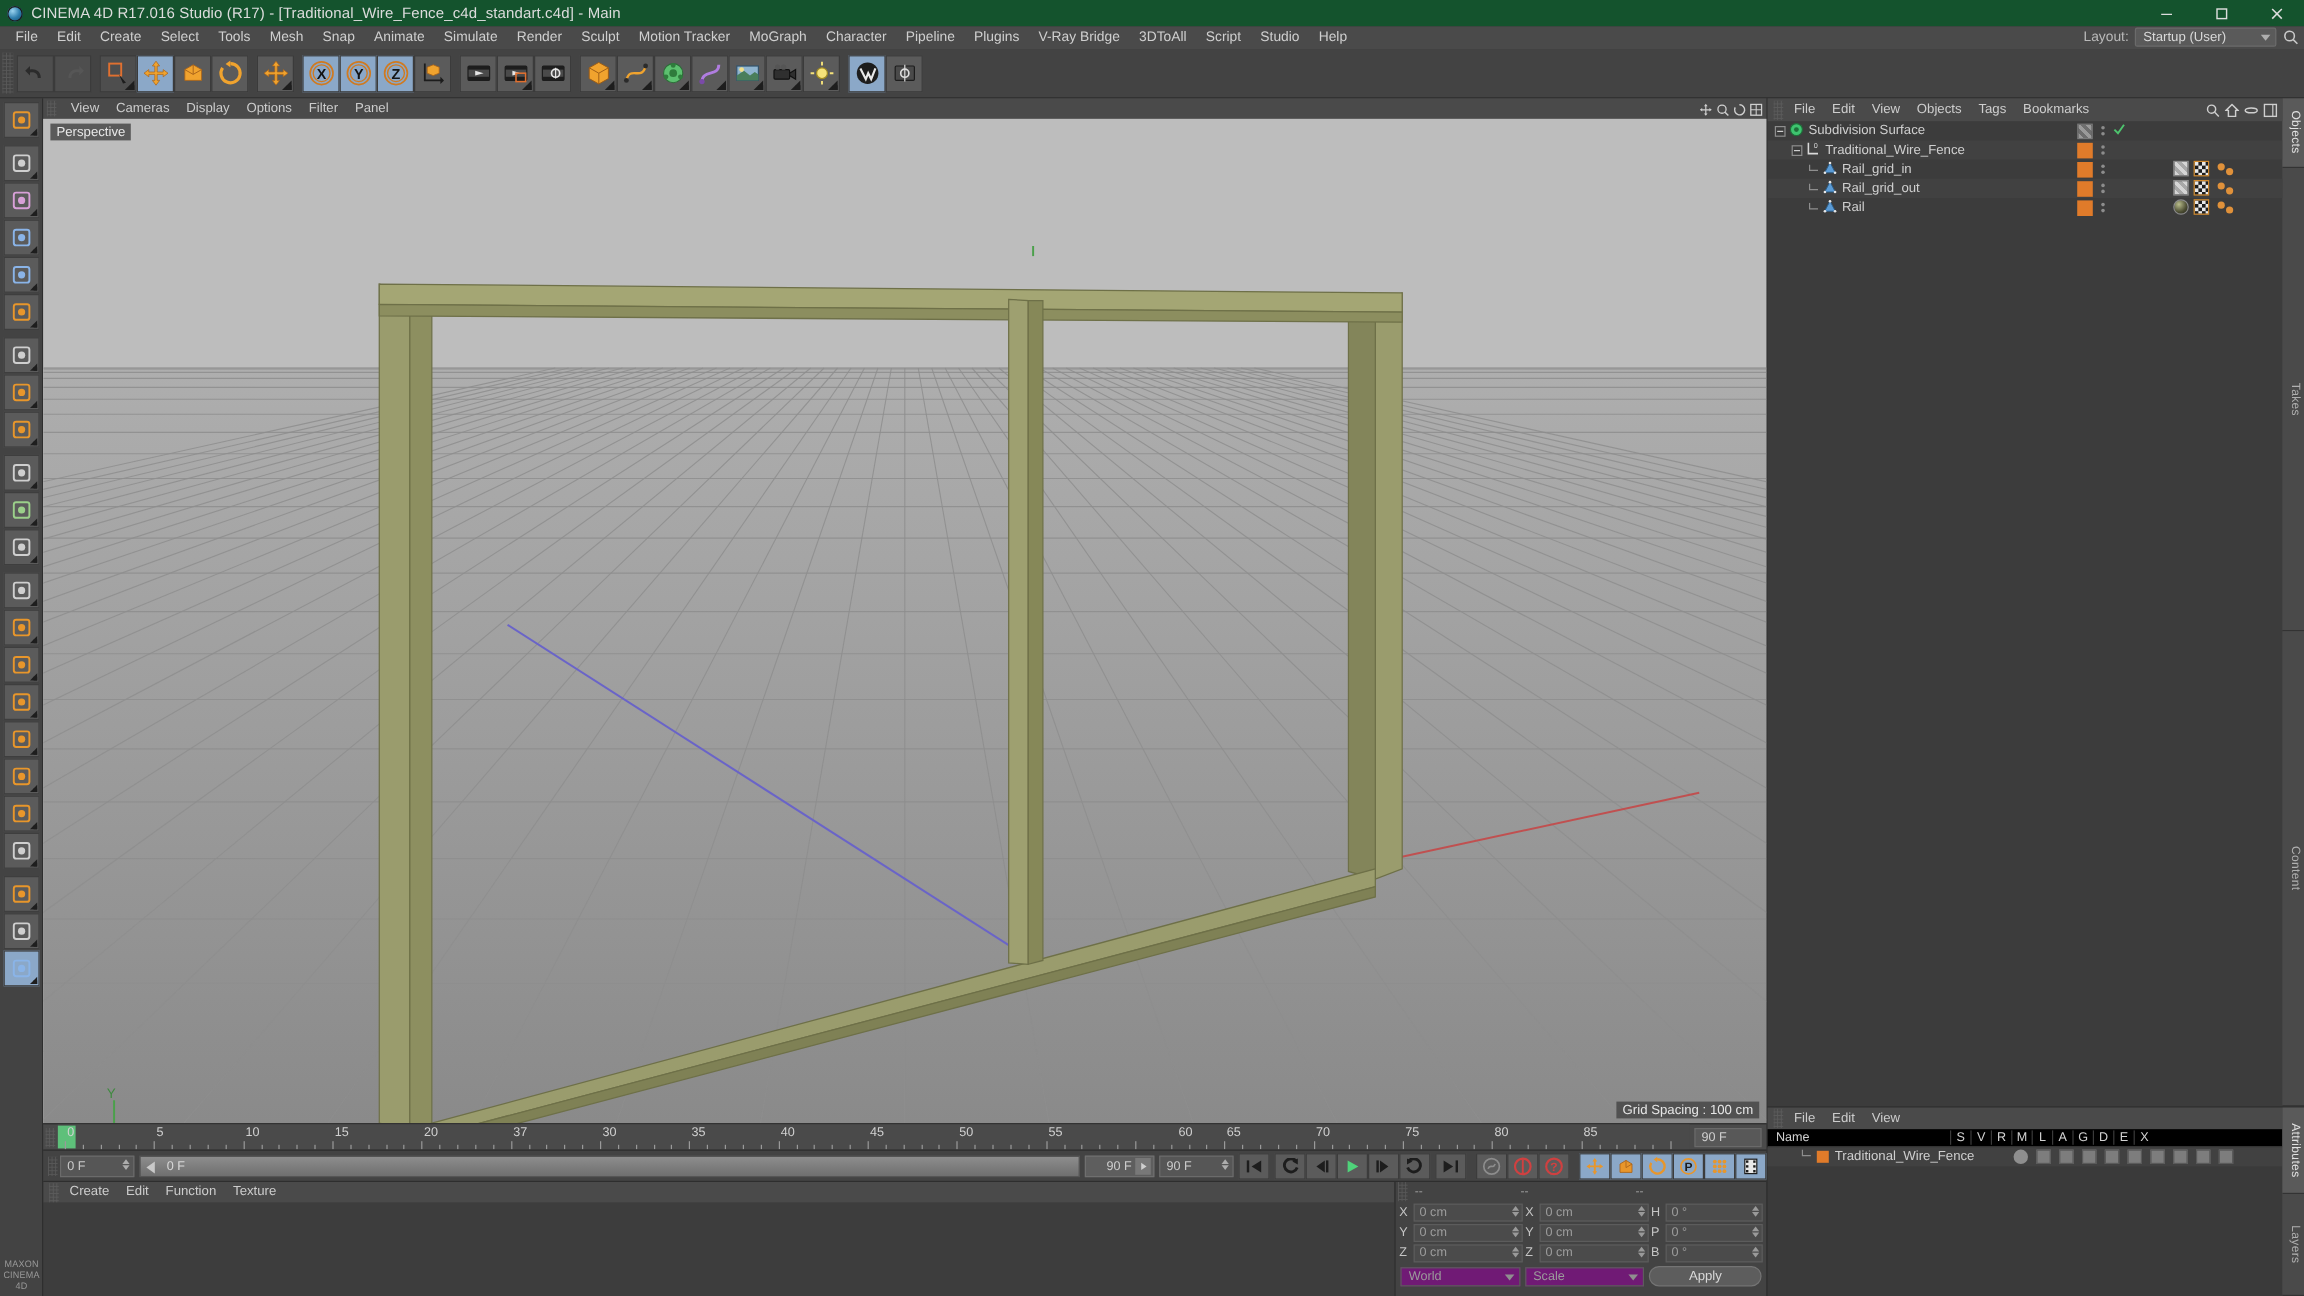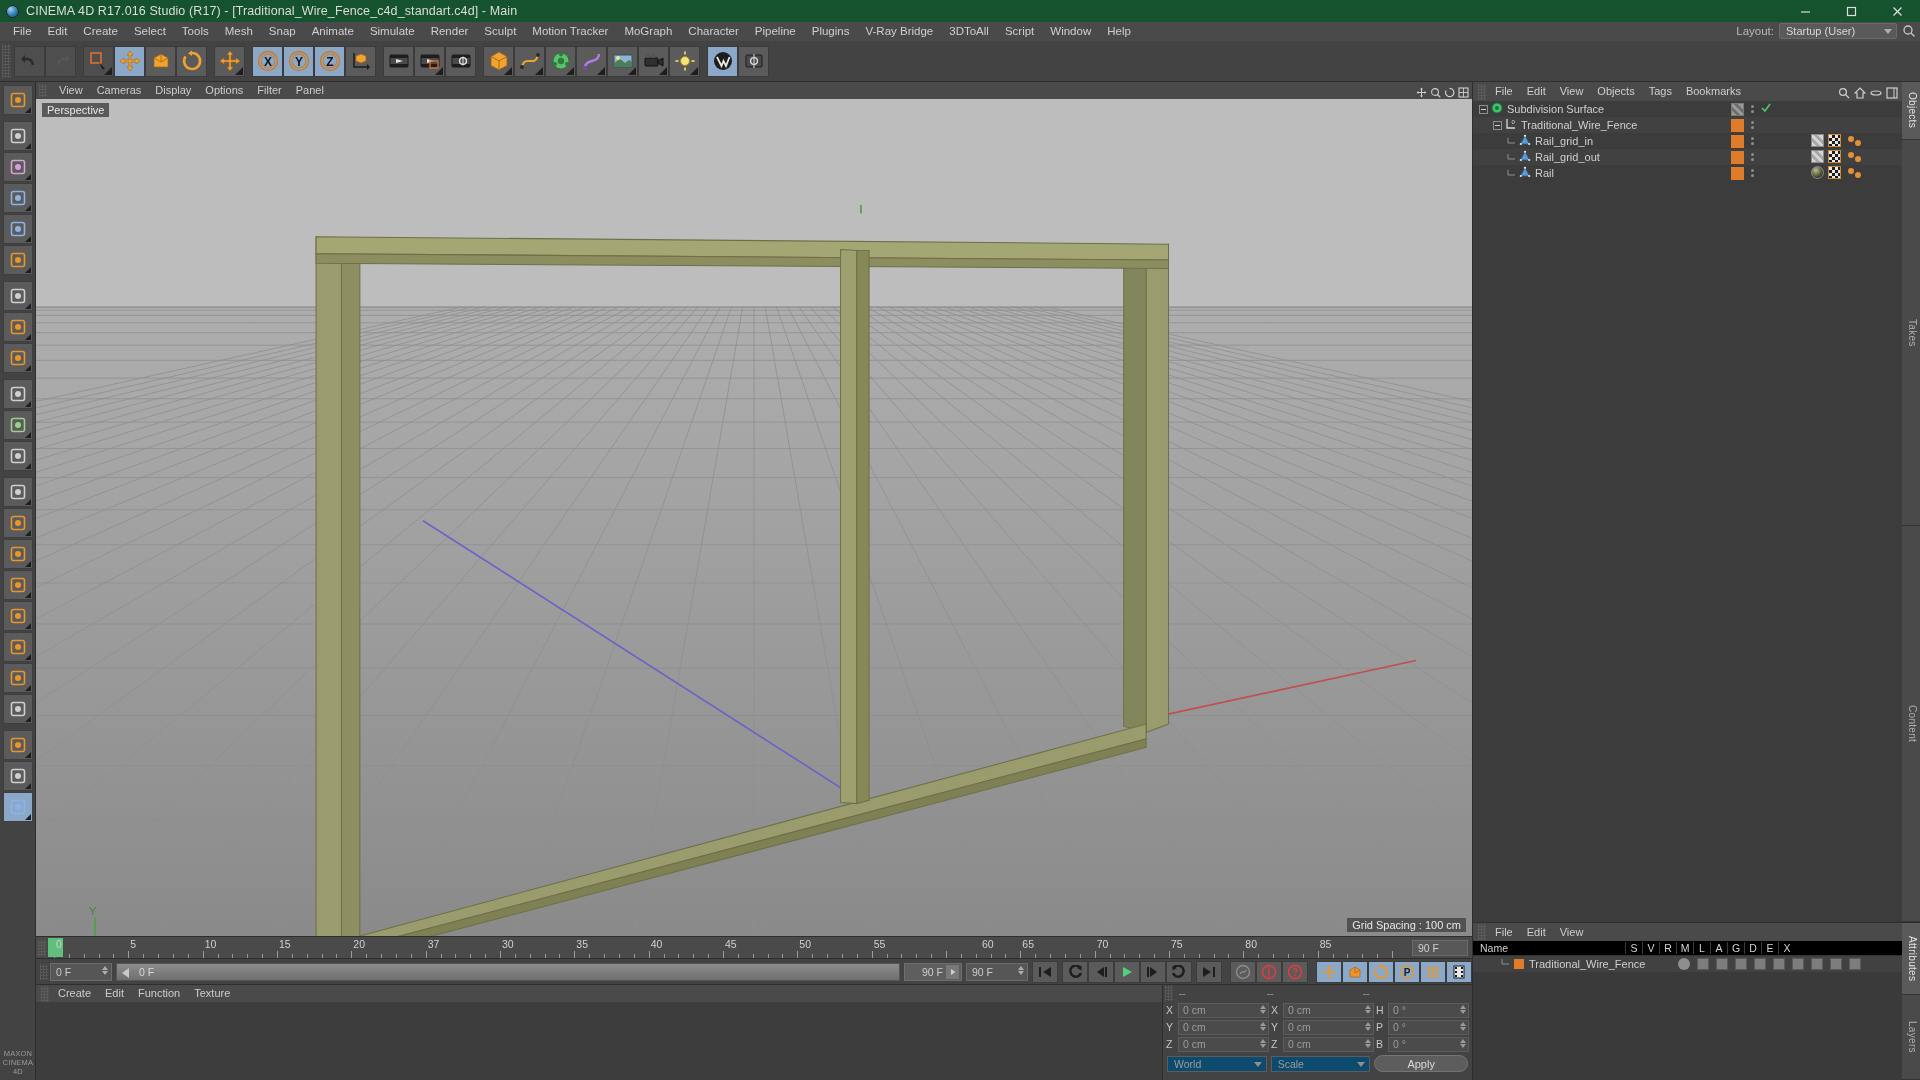--- a/index.html
+++ b/index.html
@@ -147,21 +147,21 @@
   .cd-head { height:16px; display:flex; align-items:center; font-size:10px; color:#9f9f9f; }
   .cd-head span { display:inline-block; }
   .cd-rows { padding:1px 3px 0 3px; }
   .cd-row { display:flex; align-items:center; height:16px; gap:2px; margin-bottom:1px; }
   .cd-lab { width:10px; font-size:10.5px; color:#c5c5c5; }
   .cd-f { flex:1 1 auto; height:15px; background:#4b4b4b; border:1px solid #5c5c5c;
           font-size:10.5px; color:#9c9c9c; display:flex; align-items:center; padding-left:4px;
           position:relative; }
   .cd-f .sp { position:absolute; right:2px; top:1px; display:flex; flex-direction:column; }
   .cd-bot { display:flex; gap:4px; padding:2px 4px; align-items:center; }
-  .cd-sel { flex:1 1 0; height:16px; background:#0c4a6e; border:1px solid #5c5c5c;
+  .cd-sel { flex:1 1 0; height:16px; background:#701a75; border:1px solid #5c5c5c;
             font-size:10.5px; color:#9b9b9b; display:flex; align-items:center; padding-left:6px;
             position:relative; }
   .cd-sel .caret { position:absolute; right:4px; top:5px; width:0;height:0;
             border-left:4px solid transparent;border-right:4px solid transparent;
             border-top:5px solid #8f8f8f; }
   .cd-apply { flex:1 1 0; height:17px; border-radius:9px; background:#5d5d5d;
             border:1px solid #747474; font-size:11px; color:#dadada;
             display:flex; align-items:center; justify-content:center; }
 
   
@@ -247,21 +247,21 @@
       <div class="menu-item">Render</div>
       <div class="menu-item">Sculpt</div>
       <div class="menu-item">Motion Tracker</div>
       <div class="menu-item">MoGraph</div>
       <div class="menu-item">Character</div>
       <div class="menu-item">Pipeline</div>
       <div class="menu-item">Plugins</div>
       <div class="menu-item">V-Ray Bridge</div>
       <div class="menu-item">3DToAll</div>
       <div class="menu-item">Script</div>
-      <div class="menu-item">Window</div>
+      <div class="menu-item">Studio</div>
       <div class="menu-item">Help</div>
       <div class="layout-box">
       <span class="layout-lbl">Layout:</span>
       <div class="layout-sel">
         <span>Startup (User)</span>
         <span class="caret"></span>
       </div>
       <span class="srch-ic">
         <svg width="14" height="14" viewBox="0 0 14 14">
             <circle cx="6" cy="6" r="4" fill="none" stroke="#c9c9c9" stroke-width="1.3"></circle>

